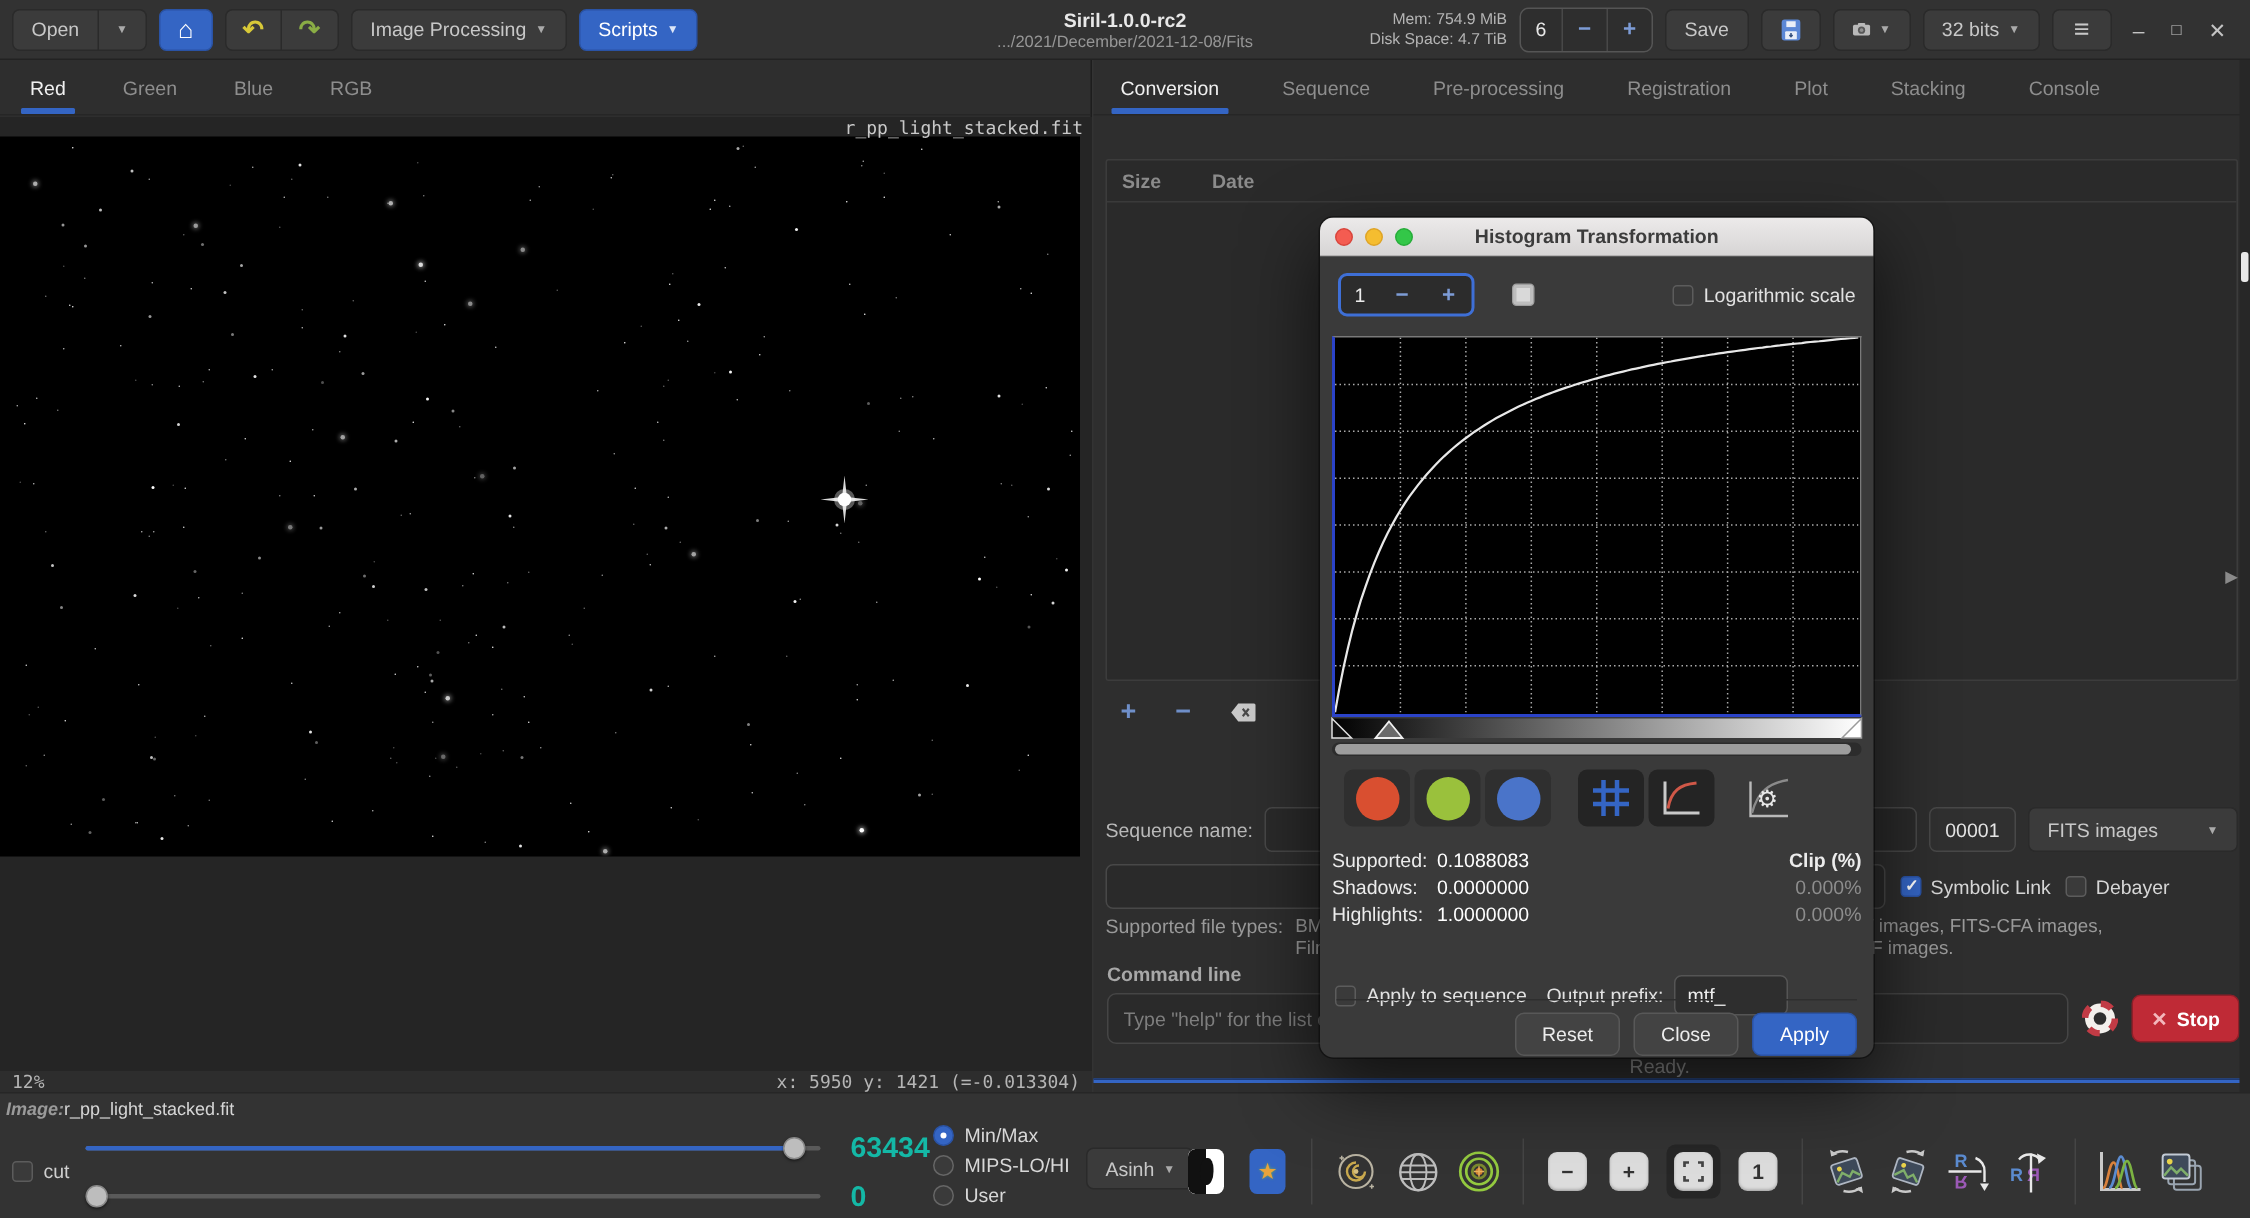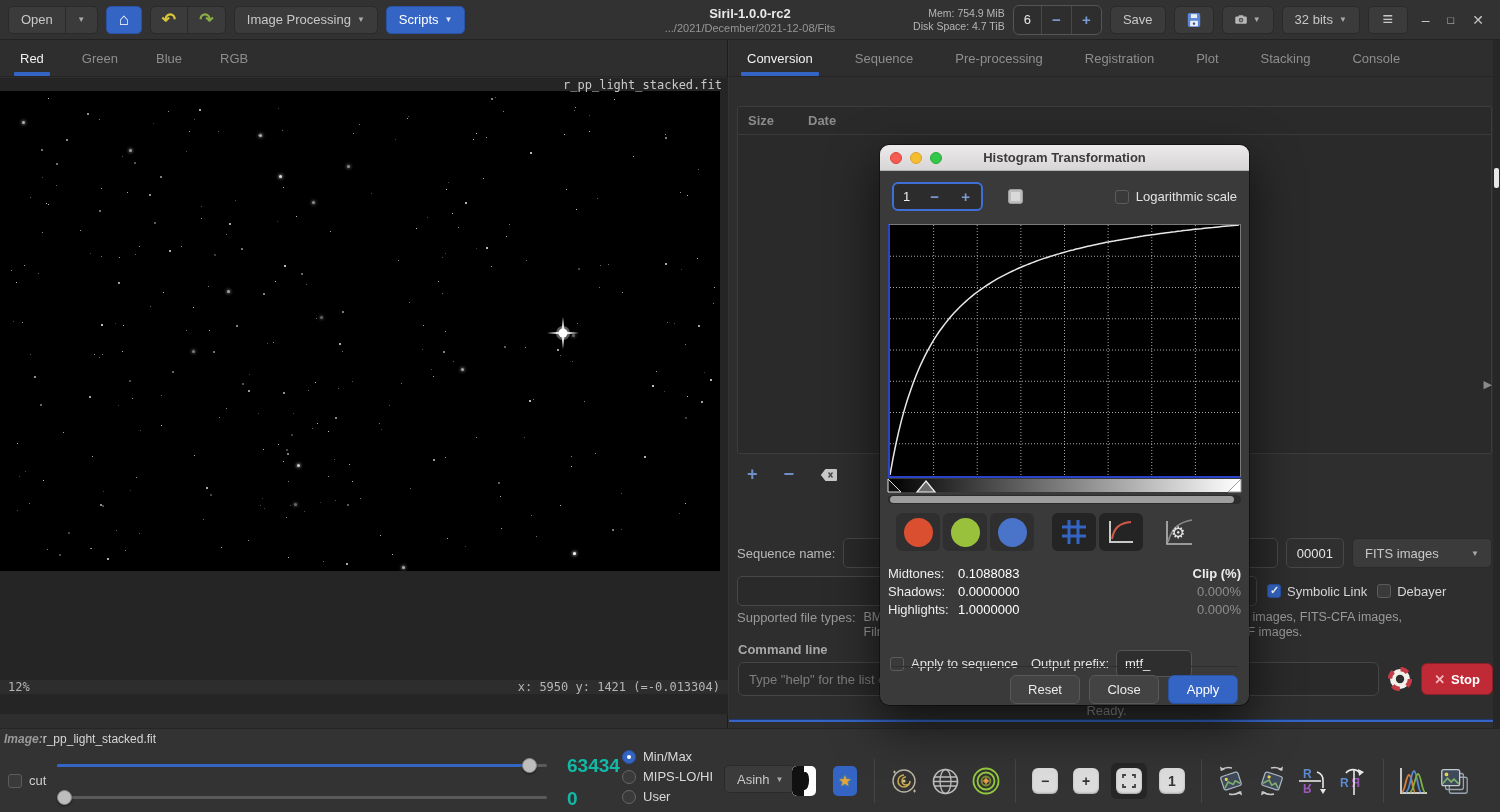--- a/index.html
+++ b/index.html
@@ -37,21 +37,21 @@
   
   .left-panel { position:absolute; left:0; top:40px; width:728px; height:688px; background:#2e2e2e; border-right:1px solid #1d1d1d; }
   .left-tabs { display:flex; gap:26px; padding:0 14px; height:37px; align-items:center; border-bottom:1px solid #262626; }
   .tab { color:#8e8e8e; padding:9px 6px; position:relative; }
   .tab.active { color:#f0f0f0; }
   .tab.active::after { content:""; position:absolute; left:0; right:0; bottom:-1px; height:4px; background:#3465c4; border-radius:1px; }
   .image-area { position:absolute; left:0; top:38px; width:728px; height:636px; background:#252525; }
   .image-label { position:absolute; top:0px; right:6px; font-size:12px; color:#c9c9c9; z-index:3; }
   .star-field { position:absolute; left:0; top:13px; width:720px; height:480px; background:#000; overflow:hidden; }
   .star { position:absolute; background:#fff; border-radius:50%; }
-  .left-status { position:absolute; left:0; top:640px; width:728px; height:14px; background:#2d2d2d; display:flex; justify-content:space-between; padding:0 8px; font-size:12px; color:#b5b5b5; align-items:center; }
+  .left-status { position:absolute; left:0; top:674px; width:728px; height:14px; background:#2d2d2d; display:flex; justify-content:space-between; padding:0 8px; font-size:12px; color:#b5b5b5; align-items:center; }
 
   
   .bottom-panel { position:absolute; left:0; top:728px; width:1500px; height:84px; background:#333; border-top:1px solid #262626; }
   .image-name-line { position:absolute; left:4px; top:3px; font-size:12px; }
   .image-name-line .lbl { font-style:italic; font-weight:bold; color:#9a9a9a; }
   .image-name-line .val { color:#d6d6d6; }
   .cut-check { position:absolute; left:8px; top:44px; display:flex; gap:7px; align-items:center; color:#cfcfcf; }
   .checkbox { width:14px; height:14px; border:1px solid #5c5c5c; border-radius:3px; background:#3a3a3a; position:relative; flex:0 0 auto; }
   .checkbox.checked { background:#3465c4; border-color:#2a53a5; }
   .checkbox.checked::after { content:"✓"; position:absolute; left:2px; top:-1px; color:#fff; font-size:11px; font-weight:bold; }
@@ -830,21 +830,21 @@
         <svg width="30" height="30" viewBox="0 0 30 30">
           <path d="M3 4 V27 H28" stroke="#b9b9b9" stroke-width="1.6" fill="none"></path>
           <path d="M4 25 C8 10 16 5 28 3" stroke="#8a8a8a" stroke-width="1.6" fill="none"></path>
           <text x="7" y="21" font-size="16" fill="#e8e8e8" font-family="DejaVu Sans">⚙</text>
         </svg>
       </span>
     </div>
 
     <div class="vals">
       <div class="vrow">
-        <span class="lbl">Midtones:</span>
+        <span class="lbl">Supported:</span>
         <span class="v">0.1088083</span>
         <span class="cliph">Clip (%)</span>
       </div>
       <div class="vrow">
         <span class="lbl">Shadows:</span>
         <span class="v">0.0000000</span>
         <span class="clip">0.000%</span>
       </div>
       <div class="vrow">
         <span class="lbl">Highlights:</span>

